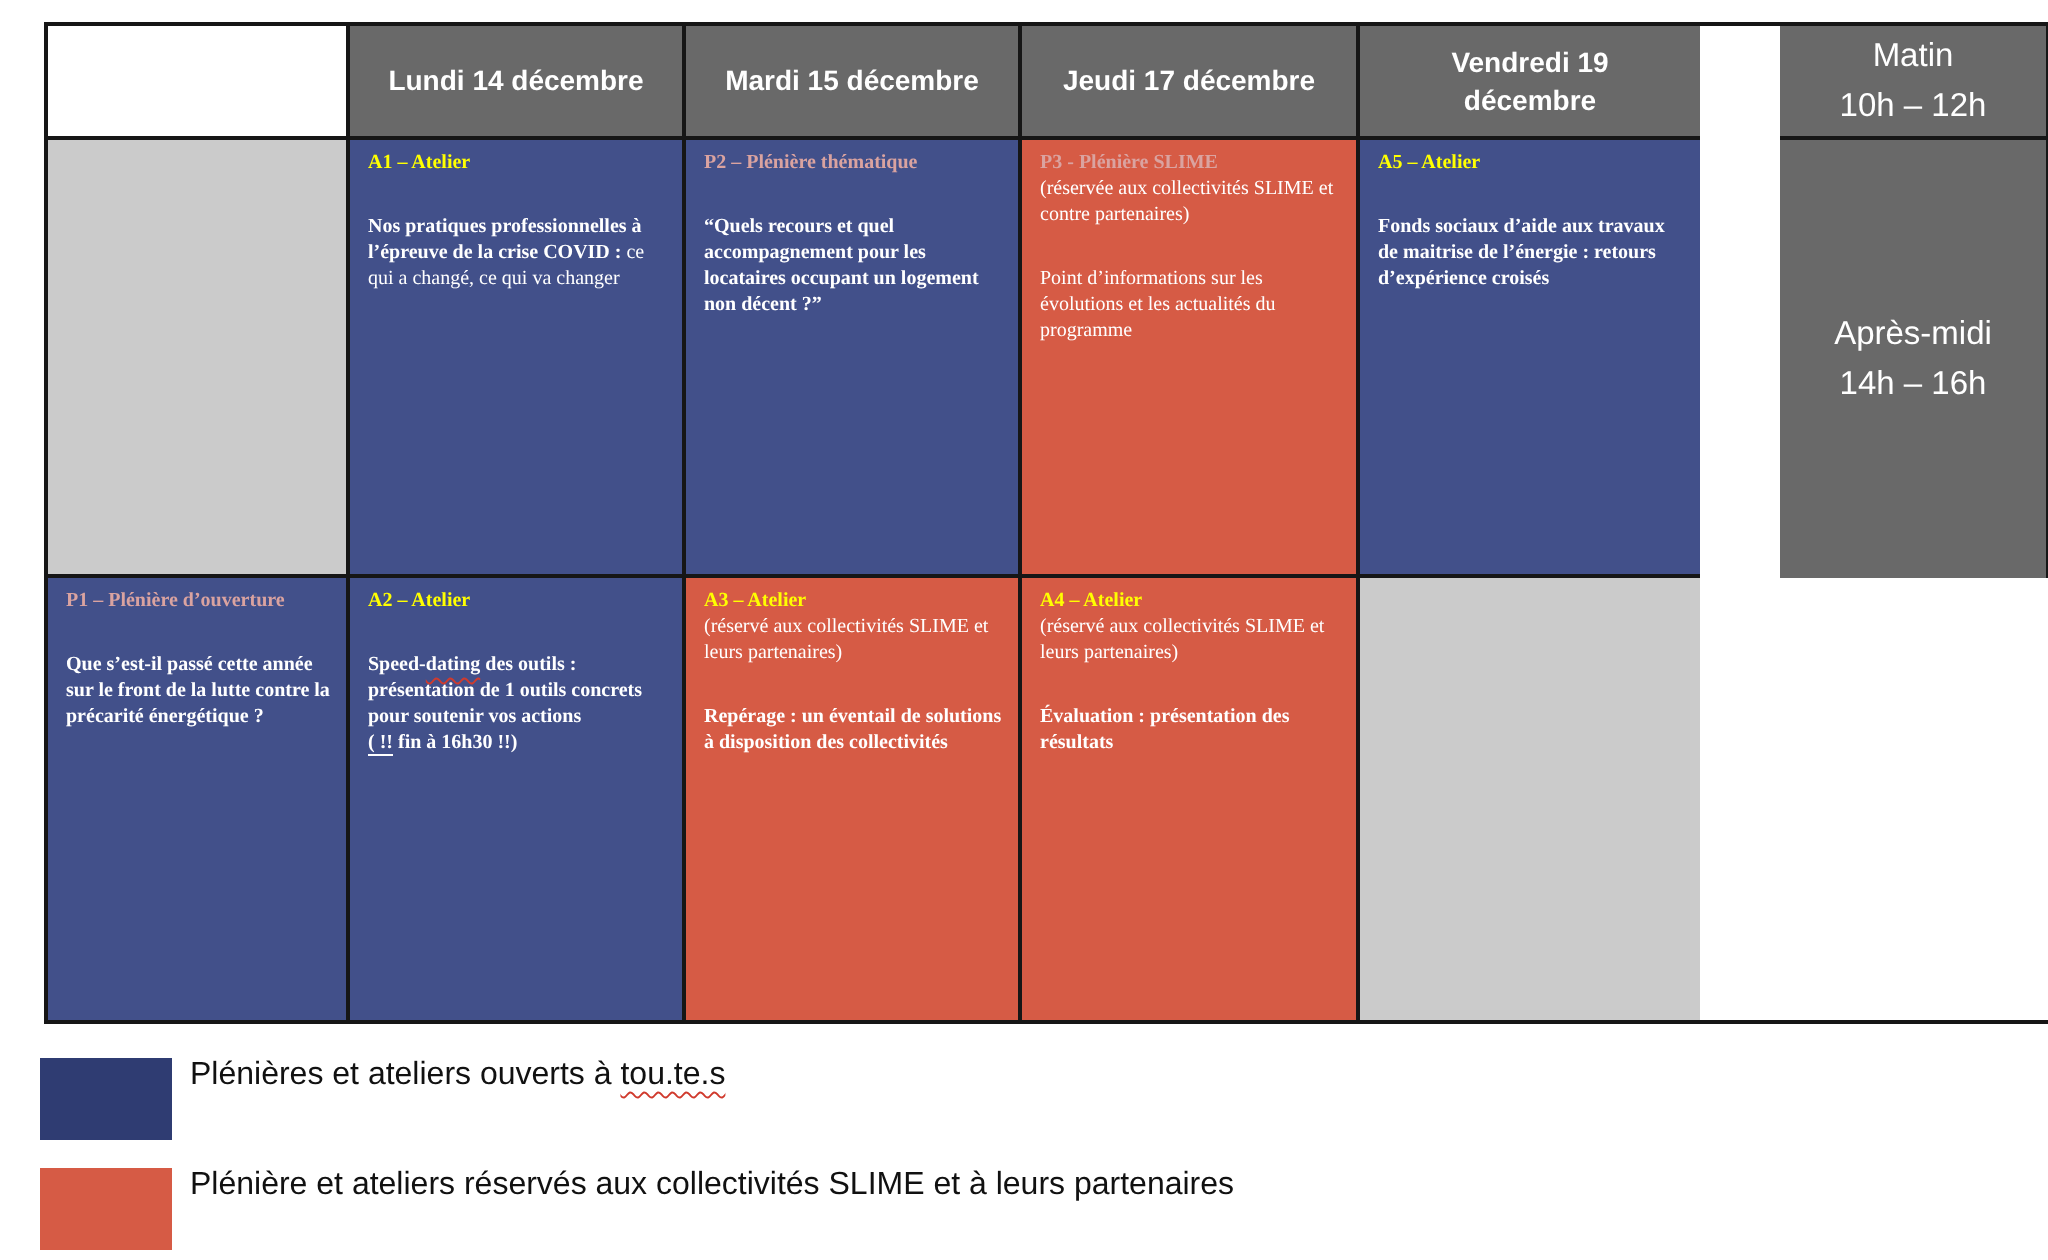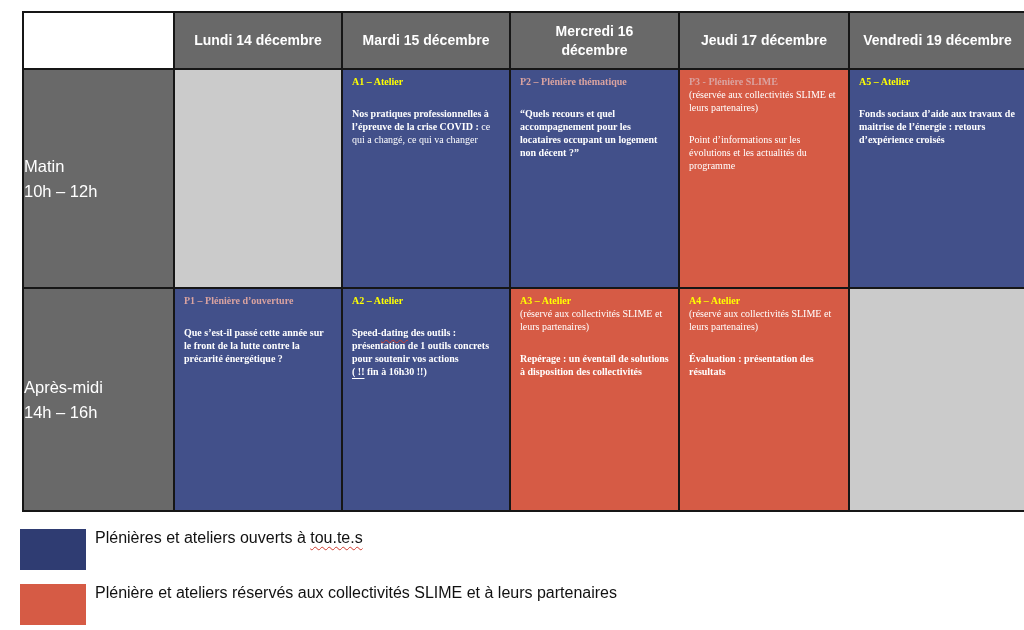--- a/index.html
+++ b/index.html
@@ -18,22 +18,22 @@
     border:2px solid var(--table_border);}
   .cell{border-right:2px solid var(--table_border);
         border-bottom:2px solid var(--table_border);overflow:hidden;}
   .lc{border-right:none;} .lr{border-bottom:none;}
 
   .corner{background:#fff;}
   .day{background:var(--header_gray);color:var(--text_white);
        display:flex;align-items:center;justify-content:center;text-align:center;
        font-size:14px;font-weight:bold;line-height:1.35;padding:0 13px;}
   .slot{background:var(--header_gray);color:var(--text_white);
-       display:flex;flex-direction:column;justify-content:center;
-       font-size:16.5px;line-height:1.5;}
+       display:flex;flex-direction:column;align-items:center;justify-content:center;
+       font-size:16.5px;line-height:1.5;margin-left:40px;}
   .empty{background:var(--empty_gray);}
 
   .session{font-family:Liberation Serif, serif;font-size:10px;line-height:1.3;
        color:var(--text_white);padding:5px 8px 6px 9px;font-weight:bold;}
   .bg-blue{background:var(--open_blue);}
   .bg-red{background:var(--reserved_red);}
   .t-yellow{color:var(--title_yellow);}
   .t-pink{color:var(--title_pink);}
   .mb{margin-bottom:19px;}
   .mt{margin-top:19px;}
@@ -56,23 +56,20 @@
 <div class="schedule">
 
   <div class="cell corner"></div>
   <div class="cell day">
       <span>Lundi 14 décembre</span>
     </div>
   <div class="cell day">
       <span>Mardi 15 décembre</span>
     </div>
   <div class="cell day">
-      <span>Mercredi 16 décembre</span>
-    </div>
-  <div class="cell day">
       <span>Jeudi 17 décembre</span>
     </div>
   <div class="cell day lc">
       <span>Vendredi 19 décembre</span>
     </div>
 
   <div class="cell slot">
     <span>Matin</span>
     <span>10h – 12h</span>
   </div>
@@ -80,21 +77,21 @@
   <div class="cell session bg-blue">
     <div class="t-yellow mb">A1 – Atelier</div>
     <div><span>Nos pratiques professionnelles à l’épreuve de la crise COVID :</span><span class="r"> ce qui a changé, ce qui va changer</span></div>
   </div>
   <div class="cell session bg-blue">
     <div class="t-pink mb">P2 – Plénière thématique</div>
     <div>“Quels recours et quel accompagnement pour les locataires occupant un logement non décent ?”</div>
   </div>
   <div class="cell session bg-red">
     <div class="t-pink">P3 - Plénière SLIME</div>
-    <div class="sub">(réservée aux collectivités SLIME et leurs partenaires)</div>
+    <div class="sub">(réservée aux collectivités SLIME et contre partenaires)</div>
     <div class="r mt">Point d’informations sur les évolutions et les actualités du programme</div>
   </div>
   <div class="cell session bg-blue lc">
     <div class="t-yellow mb">A5 – Atelier</div>
     <div>Fonds sociaux d’aide aux travaux de maitrise de l’énergie : retours d’expérience croisés</div>
   </div>
 
   <div class="cell slot lr">
     <span>Après-midi</span>
     <span>14h – 16h</span>

